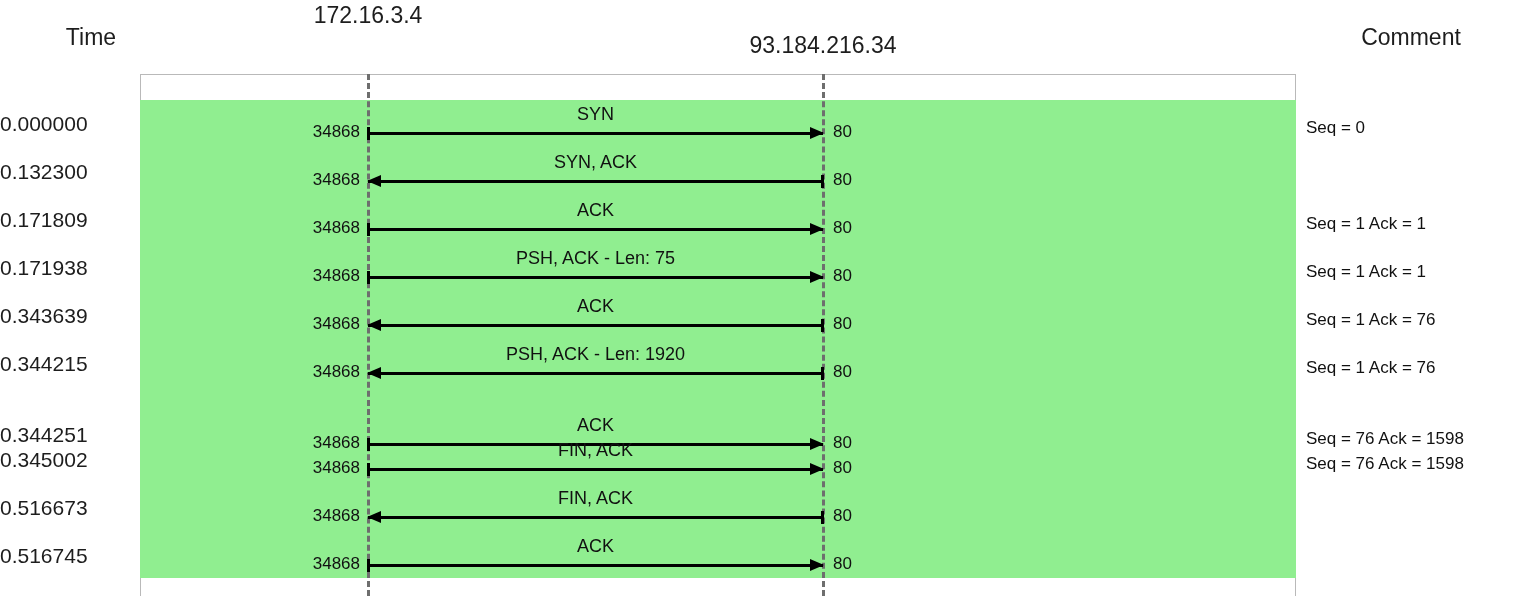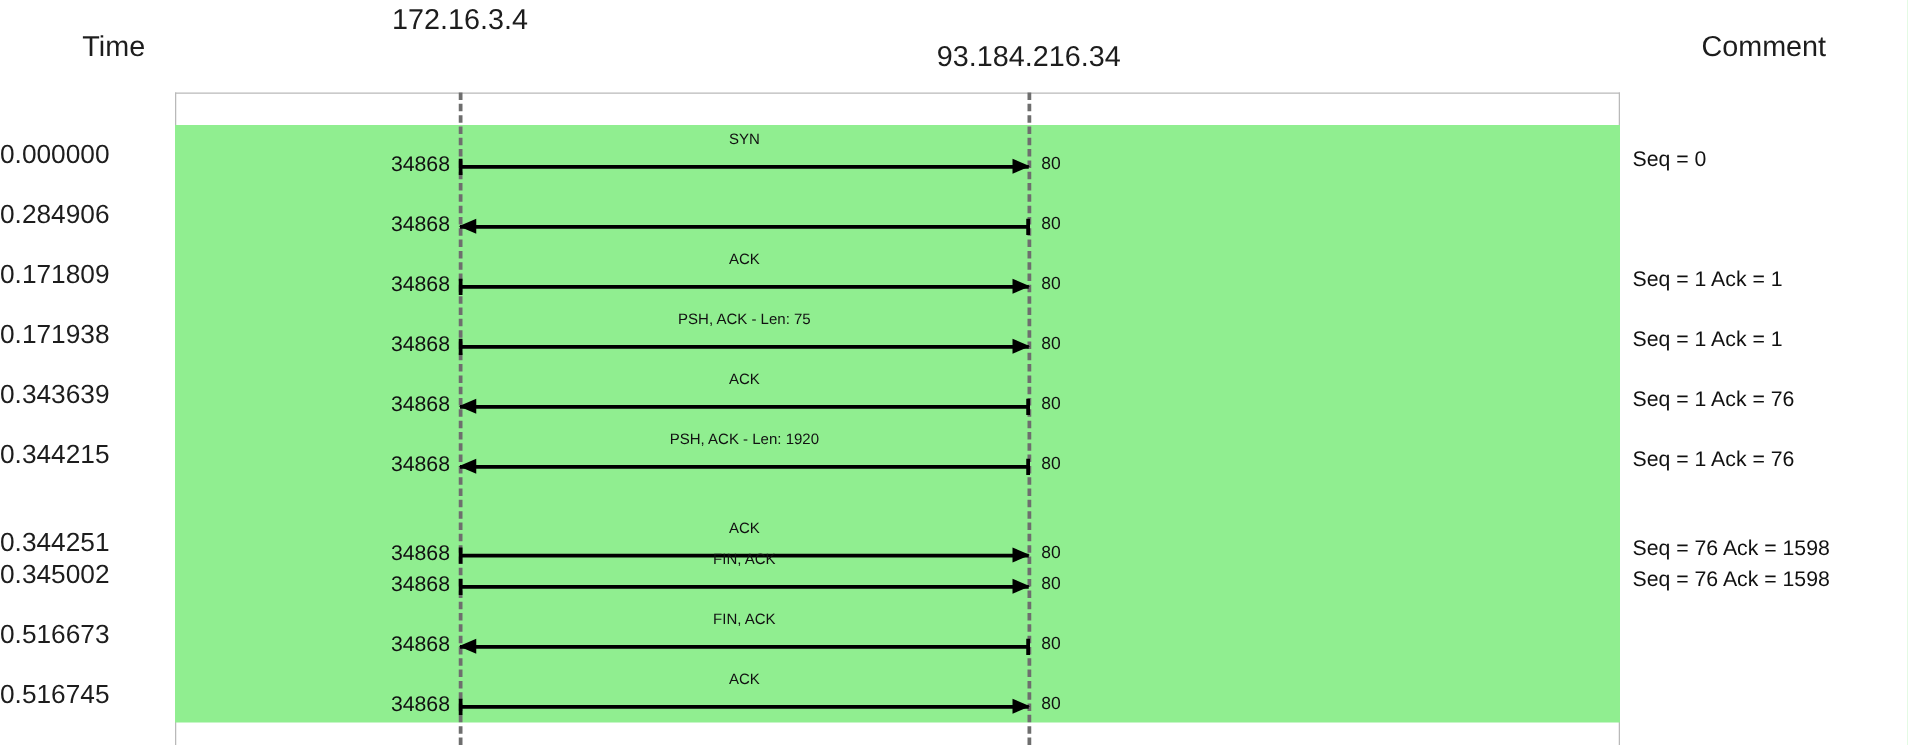--- a/index.html
+++ b/index.html
@@ -91,32 +91,32 @@
     font-size: 17px;
     color: #111111;
     white-space: nowrap;
   }
   .port-right {
     position: absolute;
     left: 833px;
     top: 18px;
     width: 120px;
     text-align: left;
-    font-size: 14px;
+    font-size: 17px;
     color: #111111;
     white-space: nowrap;
   }
 
   .flow-label {
     position: absolute;
     left: 368px;
     top: 0px;
     width: 455px;
     text-align: center;
-    font-size: 12px;
+    font-size: 18px;
     color: #111111;
     white-space: nowrap;
   }
 
   
   .arrow {
     position: absolute;
     left: 368px;
     top: 28px;
     width: 455px;
@@ -187,22 +187,23 @@
     <div class="packet-row" style="top: 104px;">
       <div class="time-label">0.000000</div>
       <div class="port-left">34868</div>
       <div class="flow-label">SYN</div>
       <div class="arrow to-right"></div>
       <div class="stub left"></div>
       <div class="port-right">80</div>
       <div class="comment-label">Seq = 0</div>
     </div>
     <div class="packet-row" style="top: 152px;">
-      <div class="time-label">0.284906</div>
-      <div class="port-left">34868</div>
+      <div class="time-label">0.132300</div>
+      <div class="port-left">34868</div>
+      <div class="flow-label">SYN, ACK</div>
       <div class="arrow to-left"></div>
       <div class="stub right"></div>
       <div class="port-right">80</div>
     </div>
     <div class="packet-row" style="top: 200px;">
       <div class="time-label">0.171809</div>
       <div class="port-left">34868</div>
       <div class="flow-label">ACK</div>
       <div class="arrow to-right"></div>
       <div class="stub left"></div>

